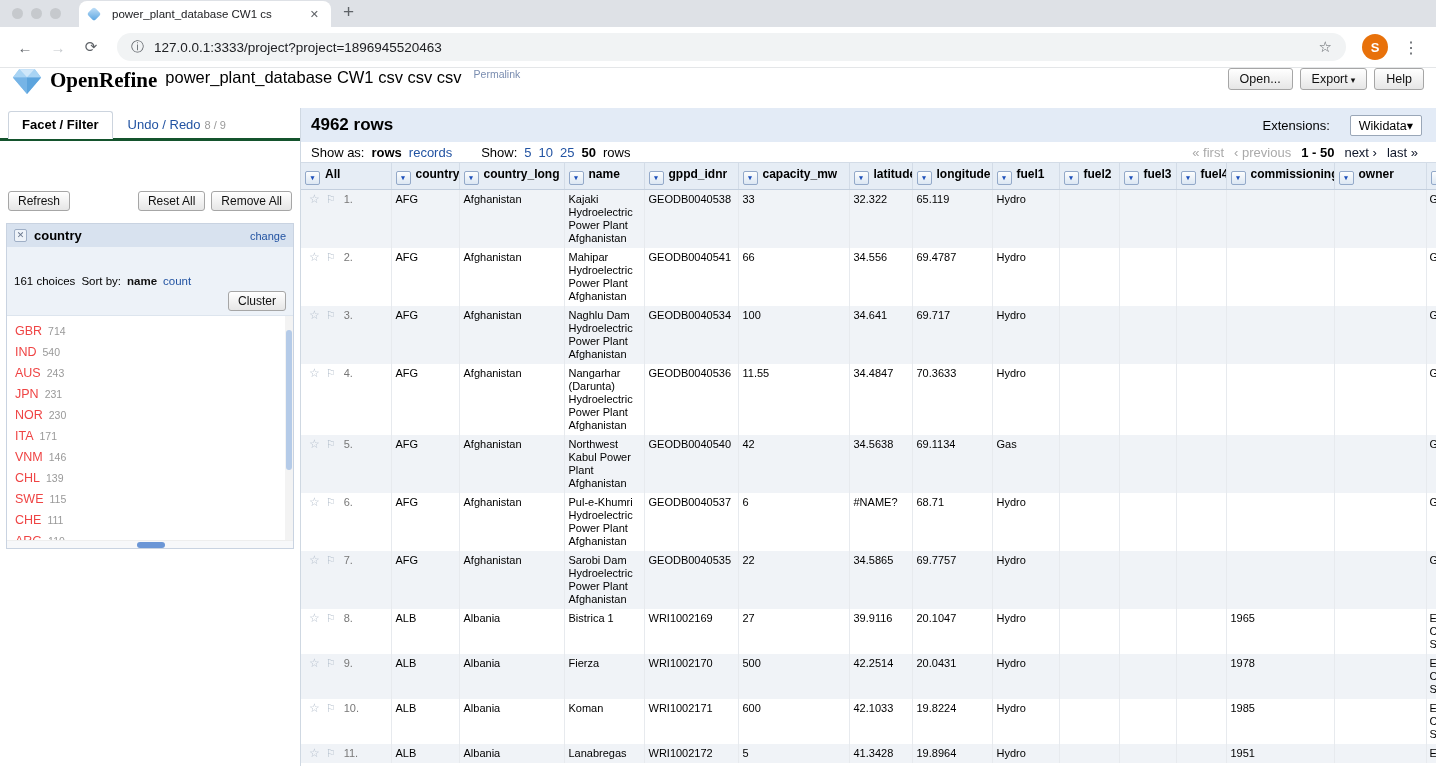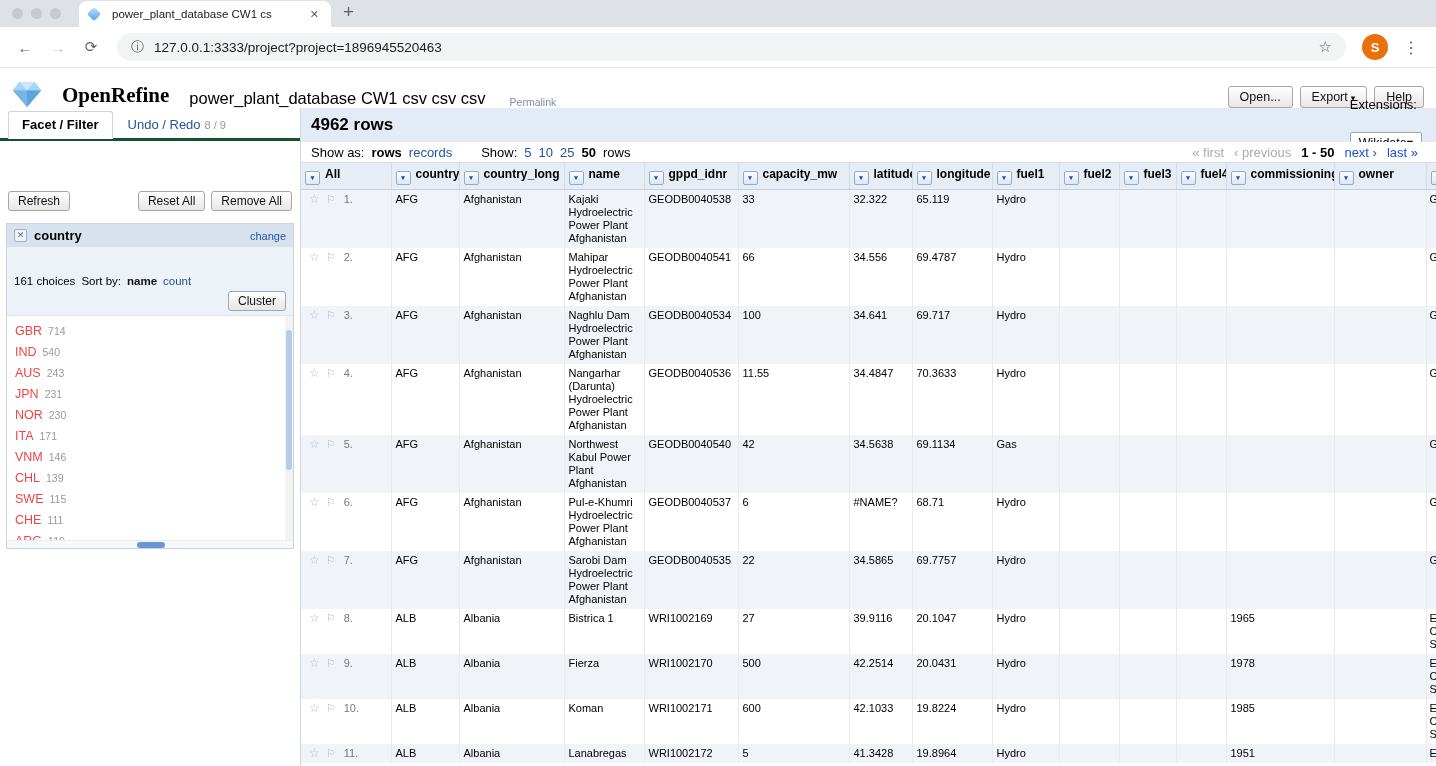--- a/index.html
+++ b/index.html
@@ -20,21 +20,21 @@
   .nav-ic { width:26px; text-align:center; font-size:15px; color:#5f6368; margin-right:7px; }
   .nav-ic.disabled { color:#c5c8cc; }
   .url-box { flex:1; height:28px; background:#f1f3f4; border-radius:14px; display:flex; align-items:center; padding:0 14px; margin:0 6px; }
   .info-ic { font-size:13px; color:#5f6368; margin-right:10px; }
   .url-text { font-size:13.5px; color:#202124; flex:1; white-space:nowrap; overflow:hidden; }
   .bookmark-ic { font-size:15px; color:#5f6368; }
   .avatar { width:26px; height:26px; border-radius:50%; background:#e8710a; color:#fff; font-size:13px; font-weight:bold; display:flex; align-items:center; justify-content:center; margin:0 10px; }
   .menu-ic { margin-right:0; font-size:16px; }
 
   
-  .or-header { height:40px; display:flex; align-items:flex-end; padding:0 12px; background:#fff;gap:12px; }
+  .or-header { height:40px; display:flex; align-items:flex-start; padding:0 12px; background:#fff; }
   .or-logo { width:30px; height:27px; margin-right:8px; display:flex; }
   .or-name { font-family:"Liberation Serif",serif; font-size:21px; font-weight:bold; }
   .or-project { font-size:16.5px; margin-left:8px; white-space:nowrap; }
   .or-permalink { font-size:10.5px; color:#7a8db0; margin-left:12px; }
   .or-actions { margin-left:auto; display:flex; gap:7px; }
   .btn { font-family:inherit; border:1px solid #a6a6a6; border-radius:3px; background:linear-gradient(#ffffff,#e6e6e6); font-size:12.5px; padding:3px 11px; color:#111; cursor:pointer; white-space:nowrap; }
   .btn .caret { font-size:9px; margin-left:3px; }
   .btn.sm { font-size:12px; padding:2px 9px;margin-top:40px; }
 
   
@@ -66,36 +66,36 @@
   .fc-label { font-size:12.5px; color:#ef4444; }
   .fc-count { font-size:10.5px; color:#999; margin-left:6px; }
   .v-scroll { position:absolute; top:0; right:0; width:8px; height:100%; background:#f3f3f3; }
   .v-thumb { position:absolute; top:14px; right:1px; width:6px; height:140px; background:#b5cbe8; border-radius:3px; }
   .h-scroll { height:8px; background:#f7f8fa; position:relative; border-top:1px solid #eee; }
   .h-thumb { position:absolute; top:1px; left:130px; width:28px; height:6px; background:#6b96d6; border-radius:3px; }
 
   
   .summary-bar { height:34px; background:#e3ebf6; display:flex; align-items:center; padding:2px 10px; flex:none; }
   .rows-title { font-size:17px; font-weight:bold; }
-  .ext { margin-left:auto; display:flex; gap:20px; padding-right:4px;flex-direction:column; }
+  .ext { margin-left:auto; display:flex; align-items:center; gap:20px; padding-right:4px; }
   .ext-label { font-size:13px; }
   .ext-btn { background:#fff; border:1px solid #9aa7b8; border-radius:2px; font-size:12.5px; padding:2px 8px; cursor:pointer; font-family:inherit; }
   .view-controls { height:20px; display:flex; align-items:center; padding:0 10px; font-size:13px; flex:none; background:#fff; }
   .vc-label { margin-right:7px; }
   .vc-opt { margin-right:7px; }
   .vc-opt.selected { font-weight:bold; color:#000; }
   .vc-opt.link { color:#2253a2; }
   .show-gap { margin-left:22px; }
   .sizes span { margin-right:7px; }
   .size-opt { color:#2253a2; cursor:pointer; }
   .size-opt.selected { color:#000; font-weight:bold; }
   .pagination { margin-left:auto; display:flex; gap:10px; font-size:13px; padding-right:8px; }
   .pag.disabled { color:#aaa; }
   .pag.current { font-weight:bold; }
-  .pag.link { color:#1d4ed8; }
+  .pag.link { color:#0f172a; }
 
   .table-wrap { flex:1; overflow:hidden; }
   table.data-table { border-collapse:collapse; table-layout:fixed; width:1136px; }
   .data-table th { background:#e6edf5; border-bottom:1px solid #c3cfde; border-right:1px solid #d3dce7; border-top:1px solid #d3dce7; padding:4px 4px; text-align:left; font-size:12px; font-weight:bold; white-space:nowrap; overflow:hidden; height:25px; vertical-align:middle; }
   .dd-btn { display:inline-block; width:15px; height:14px; line-height:12px; text-align:center; border:1px solid #93a9c9; border-radius:2px; background:linear-gradient(#fdfefe,#dce7f3); color:#1c4fba; font-size:7px; margin-right:5px; vertical-align:-2px; cursor:pointer; }
   .data-table td { border-right:1px solid #e7eaee; padding:3px 4px; font-size:11px; line-height:13px; vertical-align:top; overflow:hidden; word-wrap:break-word; }
   tr.odd { background:#f0f3f7; }
   tr.even { background:#fff; }
   .all-cell { white-space:nowrap; padding-left:8px !important; }
   .star { color:#b4bfcc; font-size:12px; margin-right:6px; cursor:pointer; }

